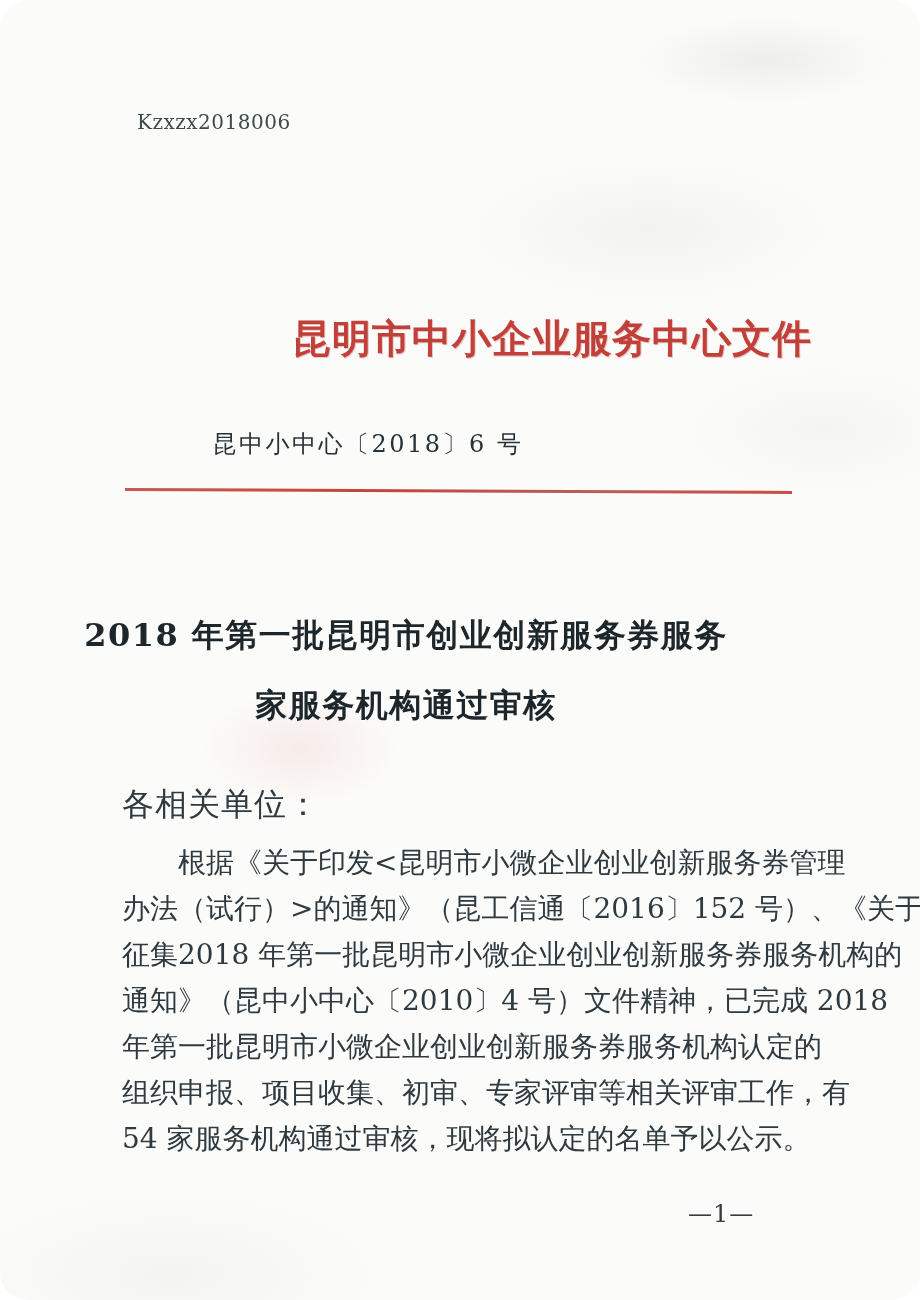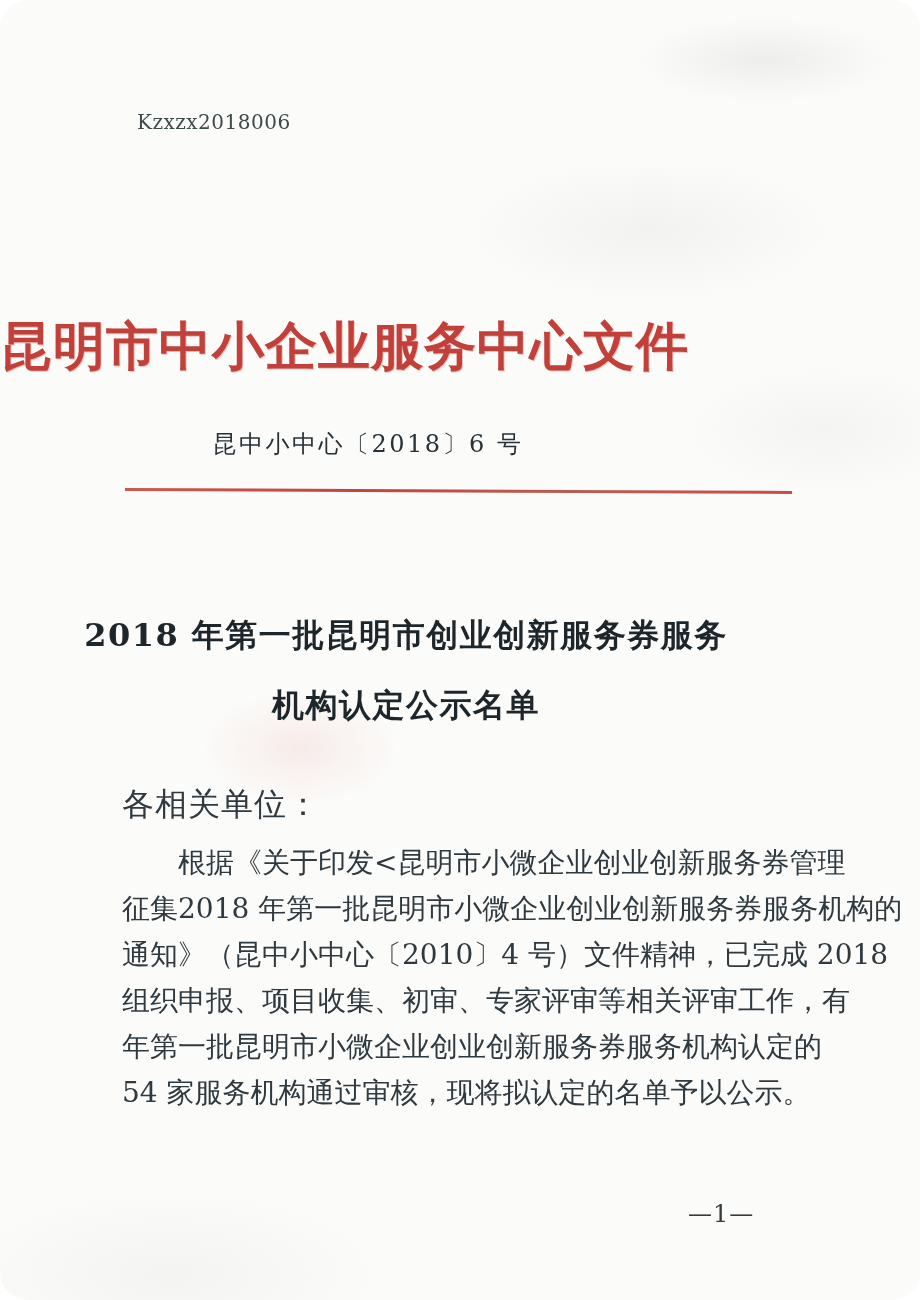--- a/index.html
+++ b/index.html
@@ -17,21 +17,21 @@
       radial-gradient(ellipse 200px 90px at 825px 430px, rgba(212,214,211,.18), rgba(212,214,211,0) 70%),
       radial-gradient(ellipse 300px 120px at 170px 1275px, rgba(210,212,209,.18), rgba(210,212,209,0) 70%);
     border-radius: 28px;
   }
   .doc-code{
     position:absolute;left:137px;top:110px;
     font-size:20px;letter-spacing:.5px;color:#3c4a4a;
   }
   .org-title{
     position:absolute;left:0;top:312px;width:812px;
-    text-align:left;font-size:52px;font-weight:700;
+    text-align:right;font-size:39px;font-weight:700;
     letter-spacing:1px;color:#c2403a;
     text-shadow:1px 1px 0 rgba(195,95,88,.35);
     white-space:nowrap;
   }
   .doc-number{
     position:absolute;left:0;top:428px;width:736px;
     text-align:center;font-size:24px;letter-spacing:2.5px;color:#263238;
     white-space:nowrap;
   }
   .red-rule{
@@ -72,29 +72,30 @@
   <div class="doc-code">Kzxzx2018006</div>
 
   <div class="org-title">昆明市中小企业服务中心文件</div>
 
   <div class="doc-number">昆中小中心〔2018〕6 号</div>
 
   <div class="red-rule"></div>
 
   <h1 class="subject">
     <div>2018 年第一批昆明市创业创新服务券服务</div>
-    <div>机构认定公示名单</div>
+    <div>家服务机构通过审核</div>
   </h1>
 
   <div class="salutation">各相关单位：</div>
 
   <div class="para">
     <div class="bl just indent">根据《关于印发&lt;昆明市小微企业创业创新服务券管理</div>
+    <div class="bl just">办法（试行）&gt;的通知》（昆工信通〔2016〕152 号）、《关于</div>
     <div class="bl just">征集2018 年第一批昆明市小微企业创业创新服务券服务机构的</div>
     <div class="bl just">通知》（昆中小中心〔2010〕4 号）文件精神，已完成 2018</div>
+    <div class="bl just">年第一批昆明市小微企业创业创新服务券服务机构认定的</div>
     <div class="bl just">组织申报、项目收集、初审、专家评审等相关评审工作，有</div>
-    <div class="bl just">年第一批昆明市小微企业创业创新服务券服务机构认定的</div>
     <div class="bl">54 家服务机构通过审核，现将拟认定的名单予以公示。</div>
   </div>
 
   <div class="page-num">—1—</div>
 
 </div>
 
 </body></html>

